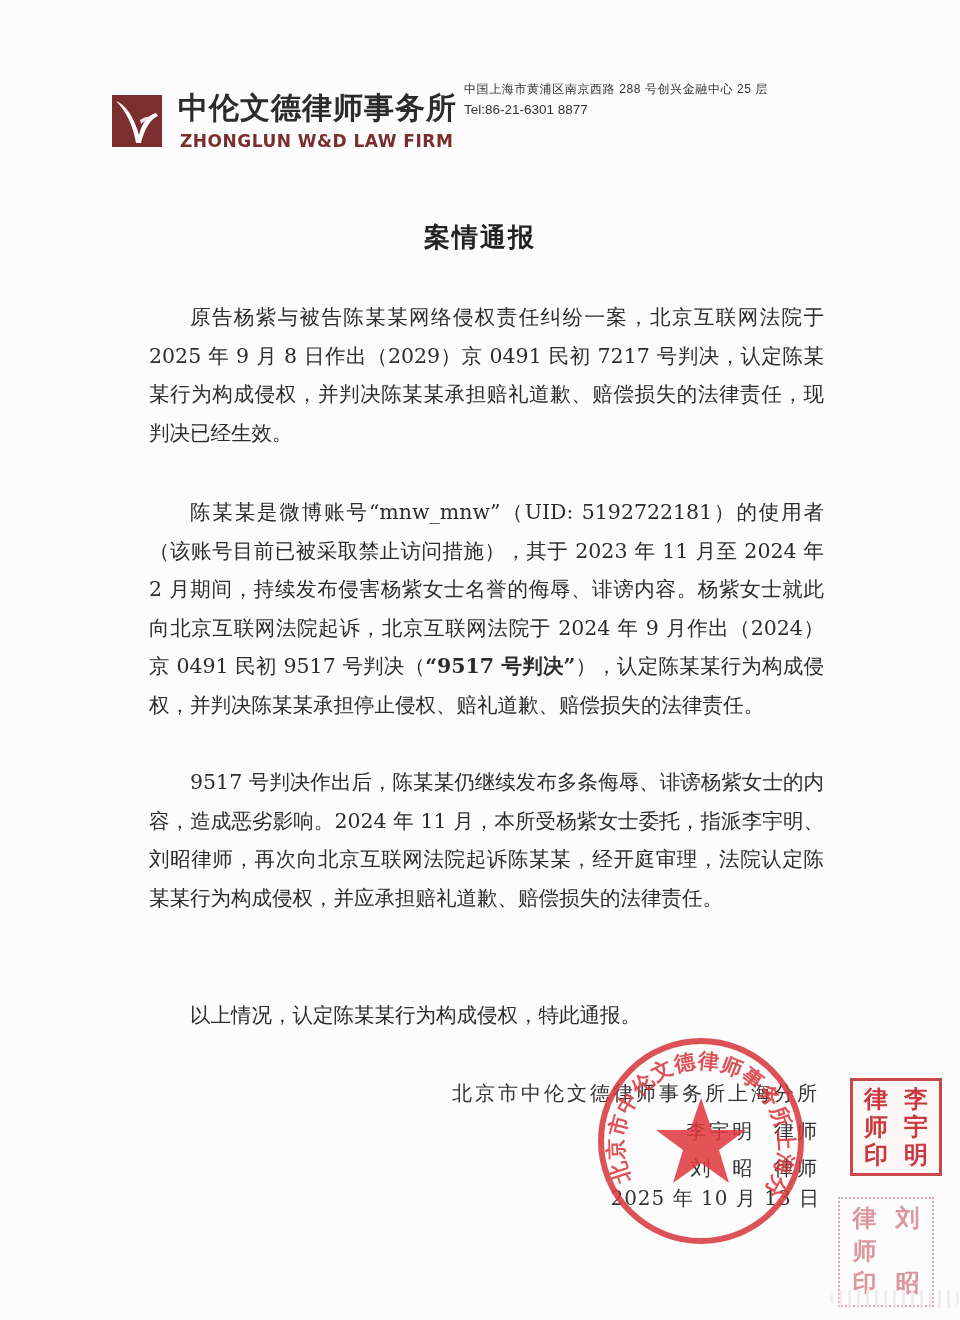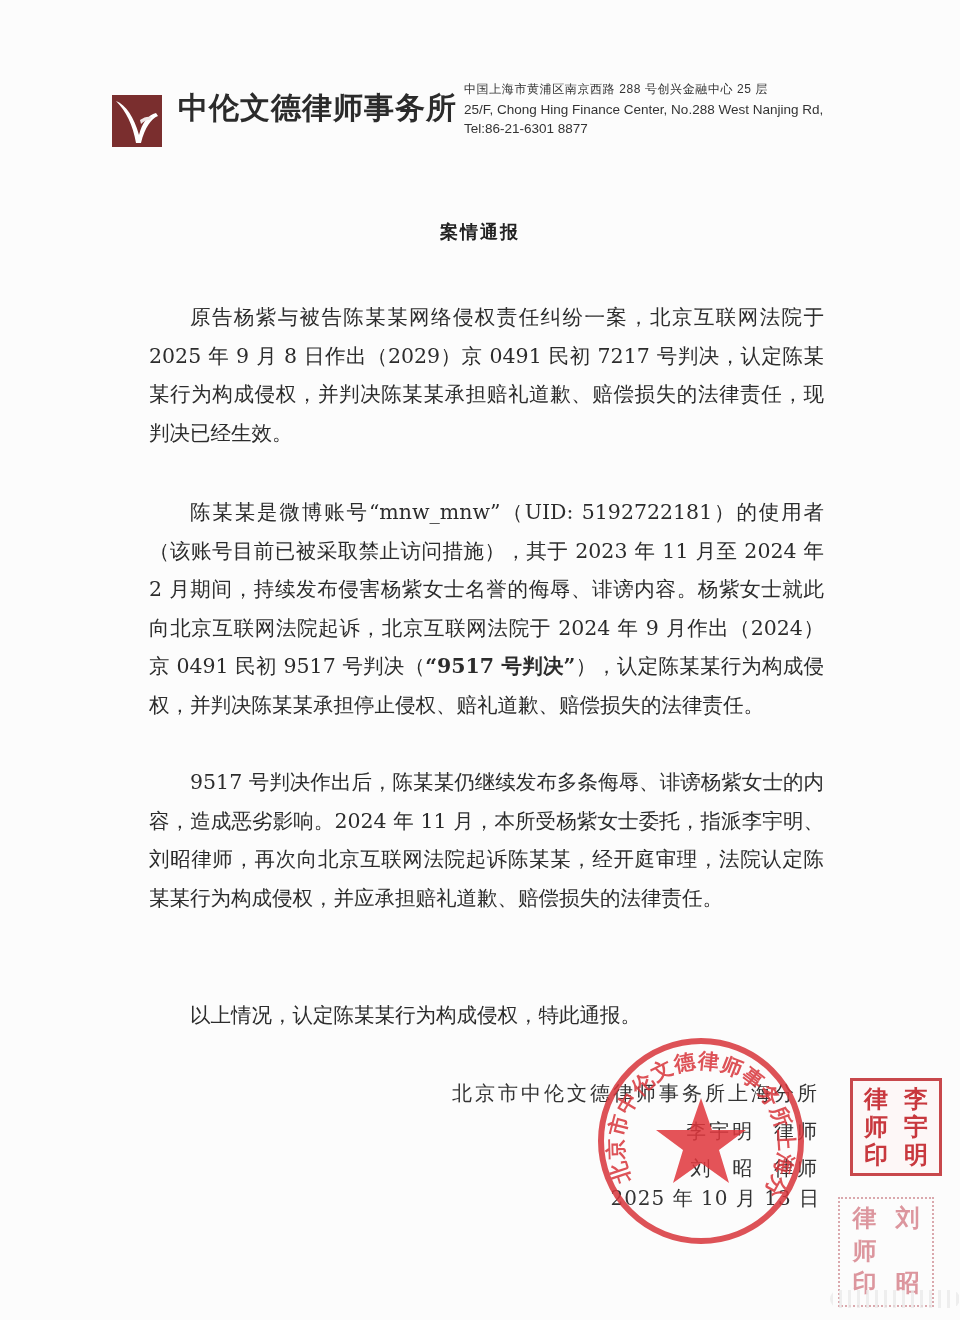--- a/index.html
+++ b/index.html
@@ -29,21 +29,21 @@
     .addr {
       position: absolute; left: 464px; top: 80px; width: 390px;
       font-family: "Liberation Sans", sans-serif; font-size: 13.5px;
       color: #333; line-height: 19.5px; white-space: nowrap;
     }
     .addr .cn { font-size: 12px; letter-spacing: 0.6px; }
 
     
     .title {
       position: absolute; left: 0; right: 0; top: 220px; text-align: center;
-      font-family: "DejaVu Sans", sans-serif; font-size: 18px; font-weight: bold;
+      font-family: "DejaVu Sans", sans-serif; font-size: 26px; font-weight: bold;
       letter-spacing: 2px; color: #222;
     }
 
     
     .para {
       position: absolute; left: 149px; width: 675px;
       font-size: 20.5px; line-height: 38.5px; color: #2c2c2c;
       text-align: justify; text-indent: 41px;
       font-family: "DejaVu Serif", "Liberation Serif", serif;
     }
@@ -100,24 +100,24 @@
 
 <div class="page">
 
   <div class="logo-box">
     <svg width="50" height="52" viewBox="0 0 50 52">
       <path d="M4 6 C 14 10, 22 22, 27 40 C 30 28, 36 20, 44 18 L 46 21 C 39 24, 33 32, 29 48 L 24 48 C 21 30, 14 16, 4 6 Z" fill="#ffffff"></path>
       <path d="M28 25 C 32 22, 36 21, 40 22 L 38 25 C 34 25, 31 27, 29 29 Z" fill="#f0e6e6"></path>
     </svg>
   </div>
   <div class="firm-cn">中伦文德律师事务所</div>
+  <div class="firm-en">ZHONGLUN W&amp;D LAW FIRM</div>
 
   <div class="addr">
     <div class="cn">中国上海市黄浦区南京西路 288 号创兴金融中心 25 层</div>
-    <div>25/F, Chong Hing Finance Center, No.288 West Nanjing Rd,</div>
     <div>Tel:86-21-6301 8877</div>
   </div>
 
   <div class="title">案情通报</div>
 
   <div class="para p1">原告杨紫与被告陈某某网络侵权责任纠纷一案，北京互联网法院于 2025 年 9 月 8 日作出（2029）京 0491 民初 7217 号判决，认定陈某某行为构成侵权，并判决陈某某承担赔礼道歉、赔偿损失的法律责任，现判决已经生效。</div>
 
   <div class="para p2"><span>陈某某是微博账号“mnw_mnw”（UID: 5192722181）的使用者（该账号目前已被采取禁止访问措施），其于 2023 年 11 月至 2024 年 2 月期间，持续发布侵害杨紫女士名誉的侮辱、诽谤内容。杨紫女士就此向北京互联网法院起诉，北京互联网法院于 2024 年 9 月作出（2024）京 0491 民初 9517 号判决（</span><b>“9517 号判决”</b><span>），认定陈某某行为构成侵权，并判决陈某某承担停止侵权、赔礼道歉、赔偿损失的法律责任。</span></div>
 
   <div class="para p3">9517 号判决作出后，陈某某仍继续发布多条侮辱、诽谤杨紫女士的内容，造成恶劣影响。2024 年 11 月，本所受杨紫女士委托，指派李宇明、刘昭律师，再次向北京互联网法院起诉陈某某，经开庭审理，法院认定陈某某行为构成侵权，并应承担赔礼道歉、赔偿损失的法律责任。</div>

